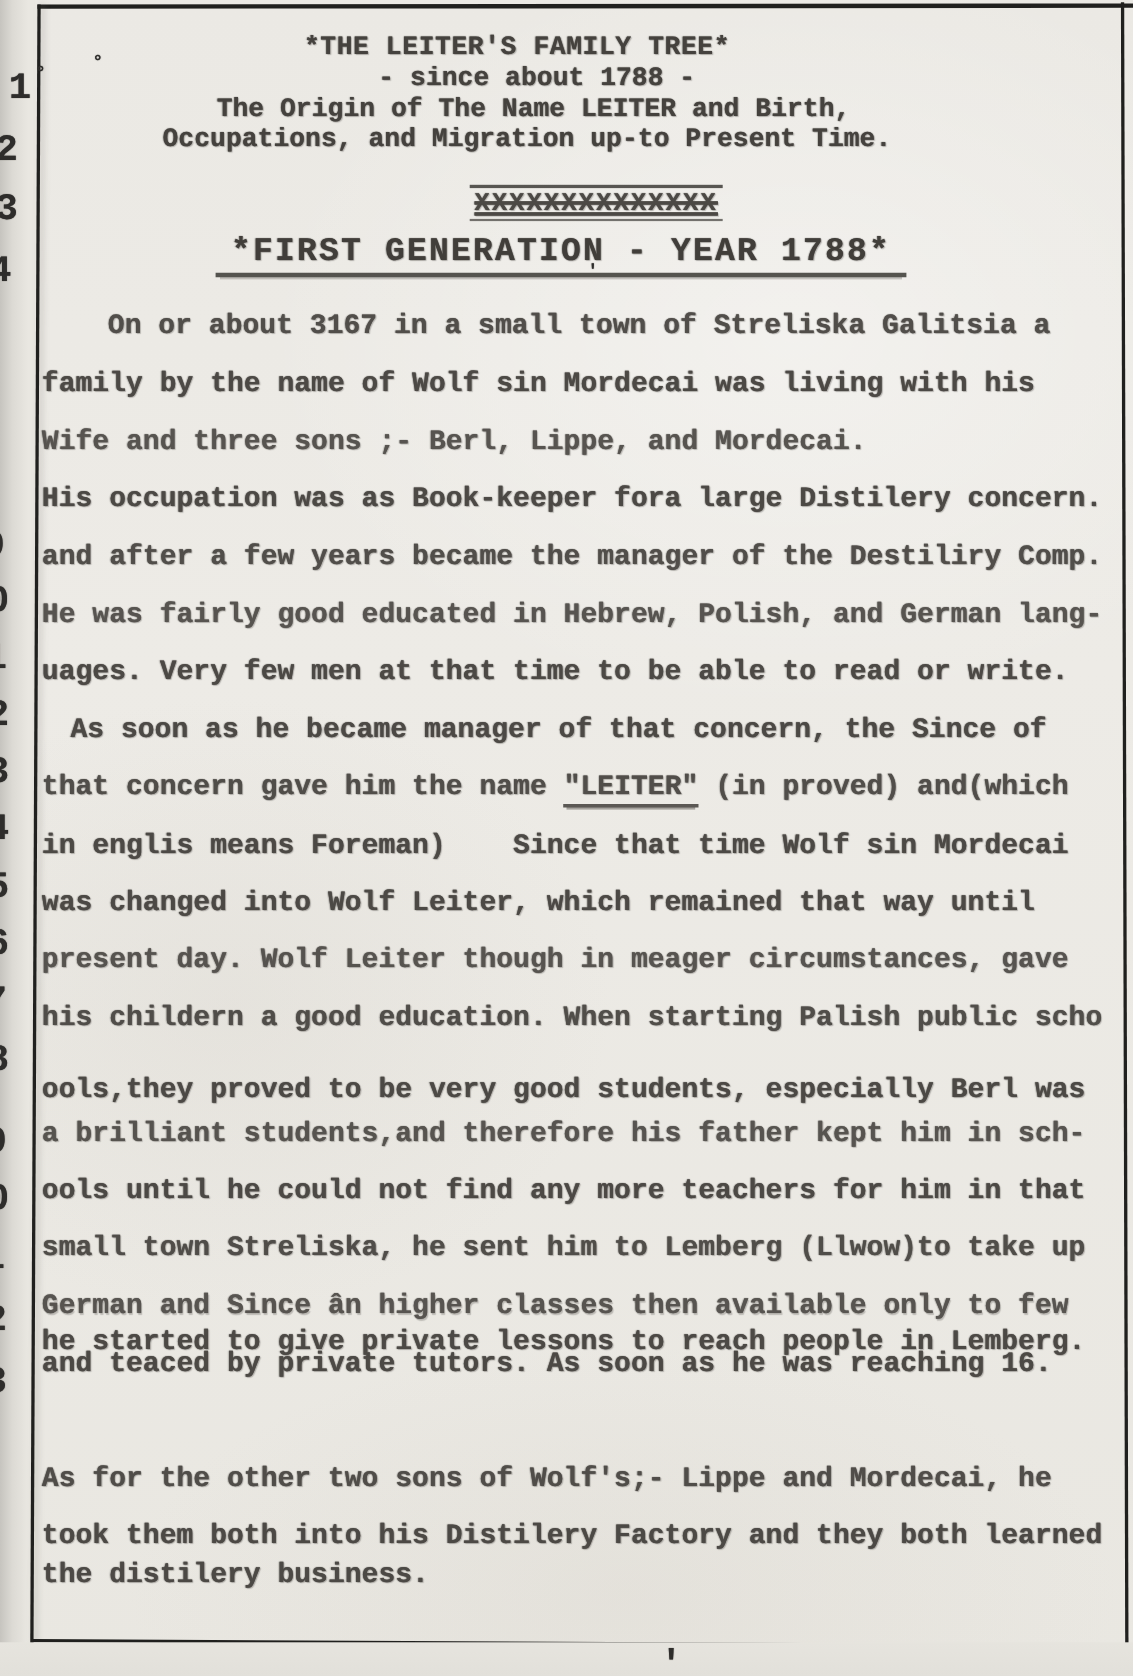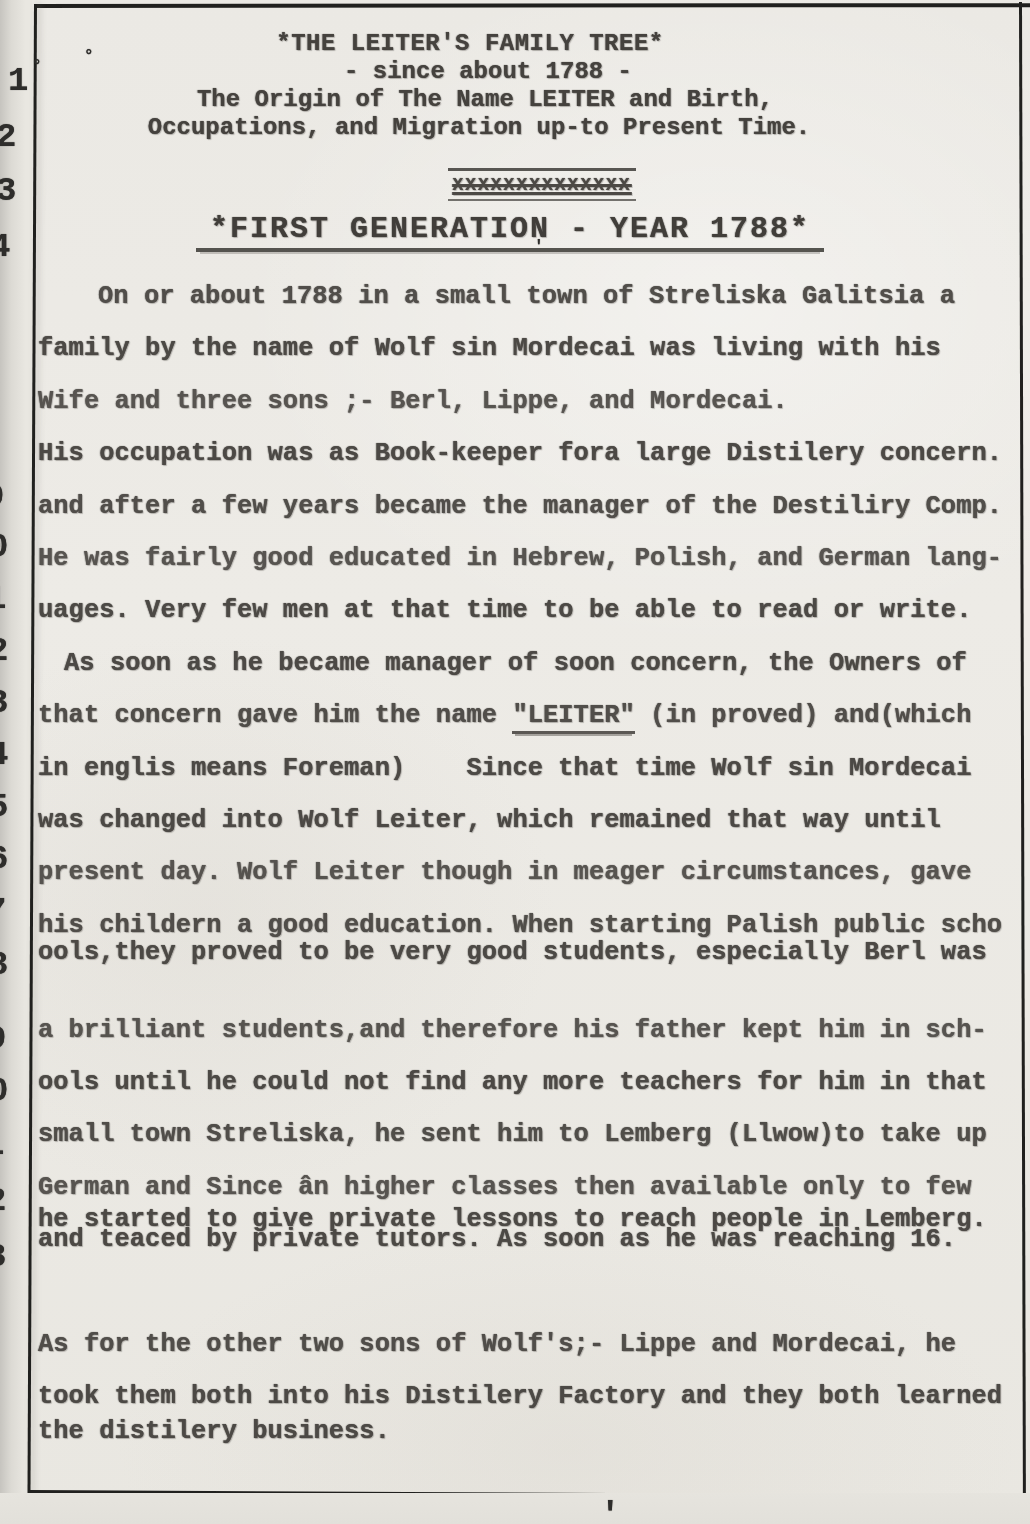--- a/index.html
+++ b/index.html
@@ -35,21 +35,21 @@
     text-shadow:0 0 1px rgba(76,73,69,.95), 1px 1px 1px rgba(76,73,69,.3), -1px 0 1px rgba(76,73,69,.2);
   }
   .hdr{position:relative;text-align:center;font-size:24px;line-height:28px;color:#45423e;}
   .hdr-1{margin-top:30px;letter-spacing:.5px;transform:translateX(6px);}
   .hdr-2{transform:translateX(24px);}
   .hdr-3{transform:translateX(21px);}
   .hdr-4{transform:translateX(15px);}
   .sep-row{margin-top:26px;transform:translateX(78px);}
   .sep-row span{
     display:inline-block;
-    letter-spacing:2px;font-size:18px;
+    letter-spacing:2px;font-size:23px;
     text-decoration:underline line-through;
     text-decoration-thickness:3px;
     border-top:3px solid rgba(62,60,56,.85);
     border-bottom:2px solid rgba(62,60,56,.7);
     padding:0 4px;
   }
   .section-row{margin-top:12px;transform:translateX(46px);}
   .section-row span{
     display:inline-block;font-size:30px;letter-spacing:2px;color:#413e3a;
     border-bottom:4px solid rgba(58,56,52,.85);
@@ -104,34 +104,34 @@
     <div class="hdr hdr-4 ink">Occupations, and Migration up-to Present Time.</div>
     <div class="hdr sep-row">
       <span class="ink">XXXXXXXXXXXXXX</span>
     </div>
     <div class="hdr section-row">
       <span class="ink">*FIRST GENERATION - YEAR 1788*</span>
     </div>
   </div>
 
   <div>
-      <div class="bline ink" style="top: 282px; left: 98px;"><span>On or about 1788 in a small town of Streliska Galitsia a</span></div>
+      <div class="bline ink" style="top: 282px; left: 98px;"><span>On or about 3167 in a small town of Streliska Galitsia a</span></div>
       <div class="bline ink" style="top: 334.4px; left: 38px;"><span>family by the name of Wolf sin Mordecai was living with his</span></div>
       <div class="bline ink" style="top: 386.8px; left: 38px;"><span>Wife and three sons ;- Berl, Lippe, and Mordecai.</span></div>
       <div class="bline ink" style="top: 439.2px; left: 38px;"><span>His occupation was as Book-keeper fora large Distilery concern.</span></div>
       <div class="bline ink" style="top: 491.6px; left: 38px;"><span>and after a few years became the manager of the Destiliry Comp.</span></div>
       <div class="bline ink" style="top: 544px; left: 38px;"><span>He was fairly good educated in Hebrew, Polish, and German lang-</span></div>
       <div class="bline ink" style="top: 596.4px; left: 38px;"><span>uages. Very few men at that time to be able to read or write.</span></div>
-      <div class="bline ink" style="top: 648.8px; left: 64px;"><span>As soon as he became manager of soon concern, the Owners of</span></div>
+      <div class="bline ink" style="top: 648.8px; left: 64px;"><span>As soon as he became manager of that concern, the Since of</span></div>
       <div class="bline ink" style="top: 701.2px; left: 38px;"><span>that concern gave him the name </span><span class="u">"LEITER"</span><span> (in proved) and(which</span></div>
       <div class="bline ink" style="top: 753.6px; left: 38px;"><span>in englis means Foreman)    Since that time Wolf sin Mordecai</span></div>
       <div class="bline ink" style="top: 806px; left: 38px;"><span>was changed into Wolf Leiter, which remained that way until</span></div>
       <div class="bline ink" style="top: 858.4px; left: 38px;"><span>present day. Wolf Leiter though in meager circumstances, gave</span></div>
       <div class="bline ink" style="top: 910.8px; left: 38px;"><span>his childern a good education. When starting Palish public scho</span></div>
-      <div class="bline ink" style="top: 938px; left: 38px;"><span>ools,they proved to be very good students, especially Berl was</span></div>
+      <div class="bline ink" style="top: 976px; left: 38px;"><span>ools,they proved to be very good students, especially Berl was</span></div>
       <div class="bline ink" style="top: 1015.6px; left: 38px;"><span>a brilliant students,and therefore his father kept him in sch-</span></div>
       <div class="bline ink" style="top: 1068px; left: 38px;"><span>ools until he could not find any more teachers for him in that</span></div>
       <div class="bline ink" style="top: 1120.4px; left: 38px; text-align: right;"><span>small town Streliska, he sent him to Lemberg (Llwow)to take up</span></div>
       <div class="bline ink" style="top: 1172.8px; left: 38px;"><span>German and Since ân higher classes then available only to few</span></div>
       <div class="bline ink" style="top: 1225.2px; left: 38px; text-align: center;"><span>and teaced by private tutors. As soon as he was reaching 16.</span></div>
       <div class="bline ink" style="top: 1205px; left: 38px;"><span>he started to give private lessons to reach people in Lemberg.</span></div>
       <div class="bline ink" style="top: 1330px; left: 38px;"><span>As for the other two sons of Wolf's;- Lippe and Mordecai, he</span></div>
       <div class="bline ink" style="top: 1382.4px; left: 38px;"><span>took them both into his Distilery Factory and they both learned</span></div>
       <div class="bline ink" style="top: 1417.4px; left: 38px;"><span>the distilery business.</span></div>
     </div>

